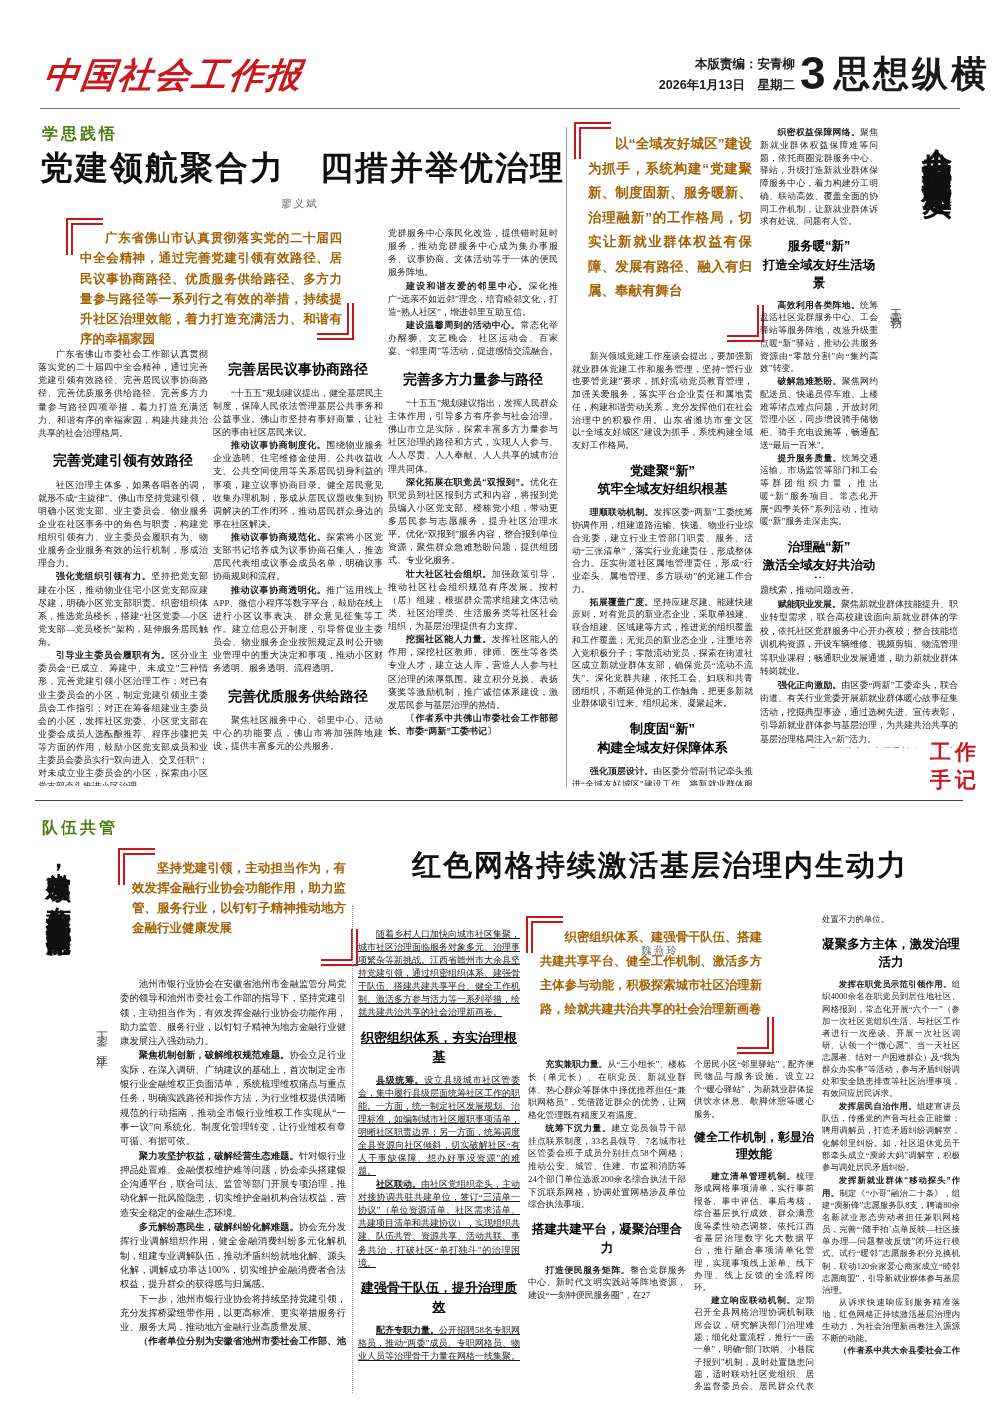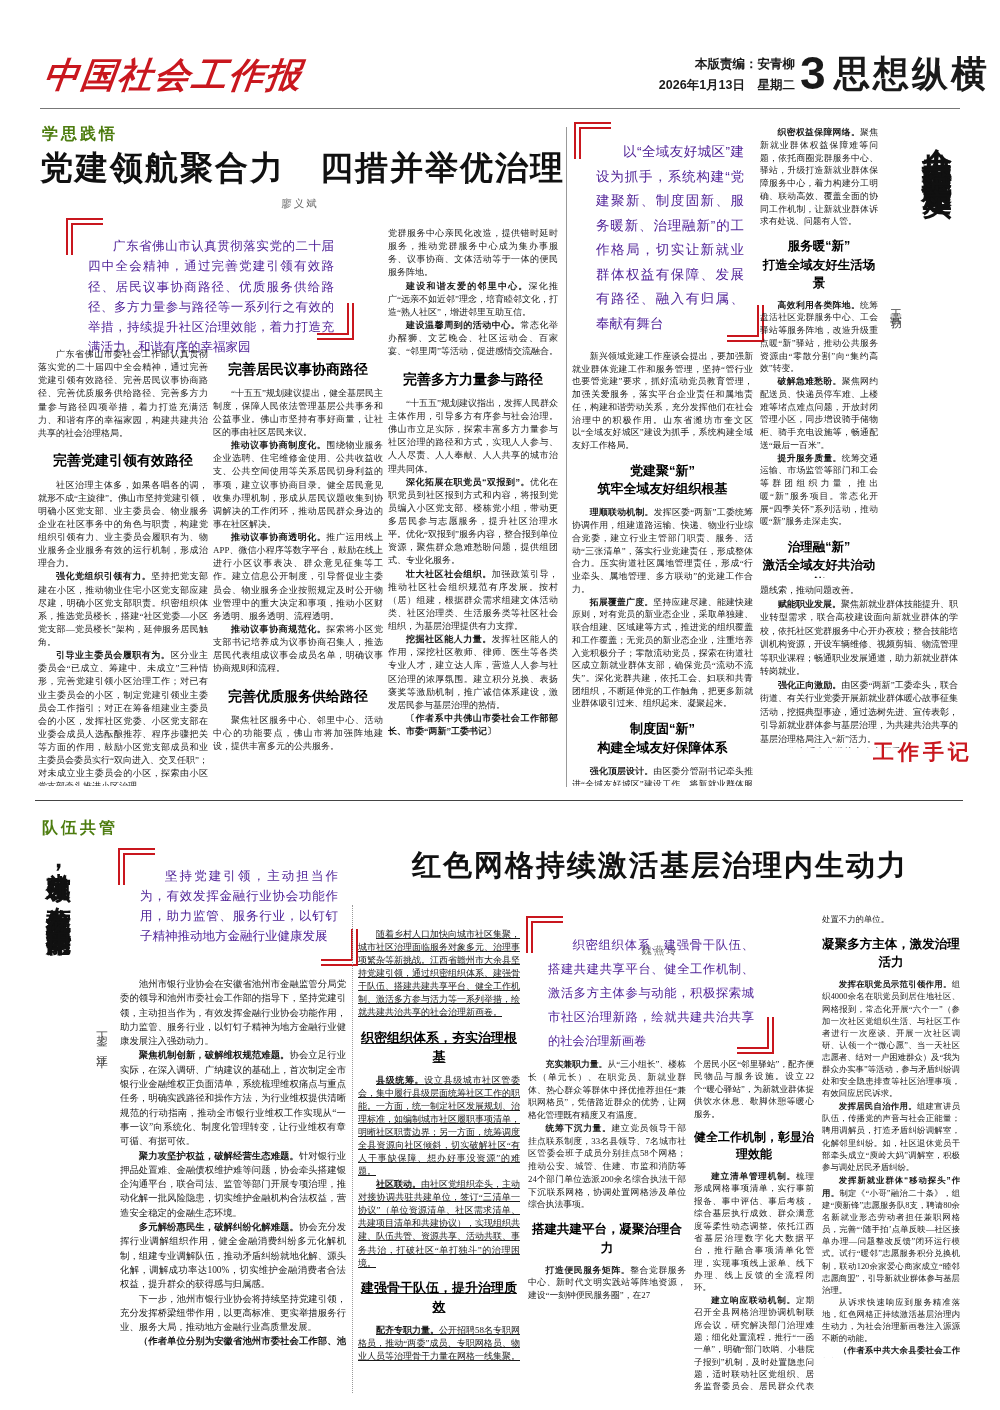--- a/index.html
+++ b/index.html
@@ -24,21 +24,21 @@
   
   .headline{font-size:33px;font-weight:bold;text-align:center;letter-spacing:2px;color:#111;white-space:nowrap;}
   .headline2{font-size:29px;font-weight:bold;text-align:center;letter-spacing:2px;color:#111;white-space:nowrap;}
   .byline{font-size:10.5px;color:#666;text-align:center;letter-spacing:2px;}
   
   .qbox{position:absolute;}
   .qbox::before{content:"";position:absolute;left:-14px;top:-10px;width:30px;height:30px;
         border-top:7px double #c9171e;border-left:7px double #c9171e;}
   .qbox::after{content:"";position:absolute;right:-12px;bottom:-6px;width:30px;height:30px;
         border-bottom:7px double #c9171e;border-right:7px double #c9171e;}
-  .qtext{margin:8px;font-weight:normal;text-align:justify;text-indent:2em;color:#4c1d95;
+  .qtext{margin:0;font-weight:bold;text-align:justify;text-indent:2em;color:#a16207;
          font-family:"Liberation Sans","DejaVu Sans",sans-serif;}
   
   .col{position:absolute;overflow:hidden;text-align:justify;}
   .col .cp{margin:0;text-indent:2em;}
   .col .cp.cont{text-indent:0;}
   .col .cp.credit{font-weight:bold;}
   .col .cp b{font-family:"Liberation Sans","DejaVu Sans",sans-serif;}
   .col .csub{font-weight:bold;text-align:center;white-space:pre-line;color:#000;
         font-family:"Liberation Sans","DejaVu Sans",sans-serif;margin:0.75em 0 0.55em 0;}
   .xs-col{font-size:9px;line-height:1.46;}   .xs-col .csub{font-size:14px;}
@@ -82,22 +82,22 @@
       <p class="cp">广东省佛山市委社会工作部认真贯彻落实党的二十届四中全会精神，通过完善党建引领有效路径、完善居民议事协商路径、完善优质服务供给路径、完善多方力量参与路径四项举措，着力打造充满活力、和谐有序的幸福家园，构建共建共治共享的社会治理格局。</p>
       <div class="csub">完善党建引领有效路径</div>
       <p class="cp">社区治理主体多，如果各唱各的调，就形不成“主旋律”。佛山市坚持党建引领，明确小区党支部、业主委员会、物业服务企业在社区事务中的角色与职责，构建党组织引领有力、业主委员会履职有为、物业服务企业服务有效的运行机制，形成治理合力。</p>
       <p class="cp"><b>强化党组织引领有力。</b>坚持把党支部建在小区，推动物业住宅小区党支部应建尽建，明确小区党支部职责。织密组织体系，推选党员楼长，搭建“社区党委—小区党支部—党员楼长”架构，延伸服务居民触角。</p>
       <p class="cp"><b>引导业主委员会履职有为。</b>区分业主委员会“已成立、筹建中、未成立”三种情形，完善党建引领小区治理工作；对已有业主委员会的小区，制定党建引领业主委员会工作指引；对正在筹备组建业主委员会的小区，发挥社区党委、小区党支部在业委会成员人选酝酿推荐、程序步骤把关等方面的作用，鼓励小区党支部成员和业主委员会委员实行“双向进入、交叉任职”；对未成立业主委员会的小区，探索由小区党支部牵头推进小区治理。</p>
     </div>
   <div class="col xs-col" style="left:213px;top:348px;width:170px;height:438px;">
       <div class="csub">完善居民议事协商路径</div>
       <p class="cp">“十五五”规划建议提出，健全基层民主制度，保障人民依法管理基层公共事务和公益事业。佛山市坚持有事好商量，让社区的事由社区居民来议。</p>
       <p class="cp"><b>推动议事协商制度化。</b>围绕物业服务企业选聘、住宅维修金使用、公共收益收支、公共空间使用等关系居民切身利益的事项，建立议事协商目录。健全居民意见收集办理机制，形成从居民议题收集到协调解决的工作闭环，推动居民群众身边的事在社区解决。</p>
+      <p class="cp"><b>推动议事协商规范化。</b>探索将小区党支部书记培养成为议事协商召集人，推选居民代表组成议事会成员名单，明确议事协商规则和流程。</p>
       <p class="cp"><b>推动议事协商透明化。</b>推广运用线上APP、微信小程序等数字平台，鼓励在线上进行小区议事表决、群众意见征集等工作。建立信息公开制度，引导督促业主委员会、物业服务企业按照规定及时公开物业管理中的重大决定和事项，推动小区财务透明、服务透明、流程透明。</p>
-      <p class="cp"><b>推动议事协商规范化。</b>探索将小区党支部书记培养成为议事协商召集人，推选居民代表组成议事会成员名单，明确议事协商规则和流程。</p>
       <div class="csub">完善优质服务供给路径</div>
       <p class="cp">聚焦社区服务中心、邻里中心、活动中心的功能要点，佛山市将加强阵地建设，提供丰富多元的公共服务。</p>
     </div>
   <div class="col xs-col" style="left:388px;top:227px;width:170px;height:559px;">
       <p class="cp cont">党群服务中心亲民化改造，提供错时延时服务，推动党群服务中心成为集办事服务、议事协商、文体活动等于一体的便民服务阵地。</p>
       <p class="cp"><b>建设和谐友爱的邻里中心。</b>深化推广“远亲不如近邻”理念，培育睦邻文化，打造“熟人社区”，增进邻里互助互信。</p>
       <p class="cp"><b>建设温馨周到的活动中心。</b>常态化举办醒狮、文艺晚会、社区运动会、百家宴、“邻里周”等活动，促进感情交流融合。</p>
       <div class="csub">完善多方力量参与路径</div>
       <p class="cp">“十五五”规划建议指出，发挥人民群众主体作用，引导多方有序参与社会治理。佛山市立足实际，探索丰富多方力量参与社区治理的路径和方式，实现人人参与、人人尽责、人人奉献、人人共享的城市治理共同体。</p>
       <p class="cp"><b>深化拓展在职党员“双报到”。</b>优化在职党员到社区报到方式和内容，将报到党员编入小区党支部、楼栋党小组，带动更多居民参与志愿服务，提升社区治理水平。优化“双报到”服务内容，整合报到单位资源，聚焦群众急难愁盼问题，提供组团式、专业化服务。</p>
@@ -133,21 +133,21 @@
     </div>
   <div class="col sj-colW" style="left:760px;top:584px;width:198px;height:164px;">
       <p class="cp cont">题线索，推动问题改善。</p>
       <p class="cp"><b>赋能职业发展。</b>聚焦新就业群体技能提升、职业转型需求，联合高校建设面向新就业群体的学校，依托社区党群服务中心开办夜校；整合技能培训机构资源，开设车辆维修、视频剪辑、物流管理等职业课程；畅通职业发展通道，助力新就业群体转岗就业。</p>
       <p class="cp"><b>强化正向激励。</b>由区委“两新”工委牵头，联合街道、有关行业党委开展新就业群体暖心故事征集活动，挖掘典型事迹，通过选树先进、宣传表彰，引导新就业群体参与基层治理，为共建共治共享的基层治理格局注入“新”活力。</p>
       <p class="cp credit">（作者系中共潍坊市奎文区委社会工作部部长、区委“两新”工委书记）</p>
     </div>
 
   <div class="abs vtext vtitle" style="left:916px;top:124px;height:462px;">全力推动友好城区建设走深走实</div>
   <div class="abs vtext vauthor" style="left:888px;top:300px;height:120px;">王营勃</div>
-  <div class="abs rubric" style="left:873px;top:738px;">工作手记</div>
+  <div class="abs rubric" style="left:930px;top:738px;">工作手记</div>
 
   <div class="abs hrule2" style="left:35px;top:800px;width:928px;"></div>
 
   <div class="abs tag" style="left:42px;top:818px;">队伍共管</div>
   <div class="abs vtext vtitle2" style="left:42px;top:852px;height:500px;">党建引领，有效发挥金融行业协会功能作用</div>
   <div class="abs vtext vauthor" style="left:94px;top:1022px;height:150px;">丁鋆　汪平</div>
 
   <div class="qbox" style="left:132px;top:858px;width:214px;height:102px;">
     <p class="qtext" style="font-size:12.5px;line-height:1.6;">坚持党建引领，主动担当作为，有效发挥金融行业协会功能作用，助力监管、服务行业，以钉钉子精神推动地方金融行业健康发展</p>
   </div>

